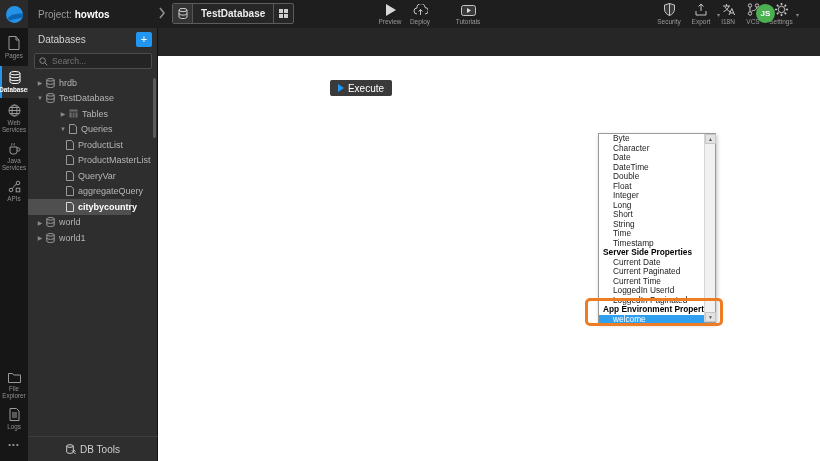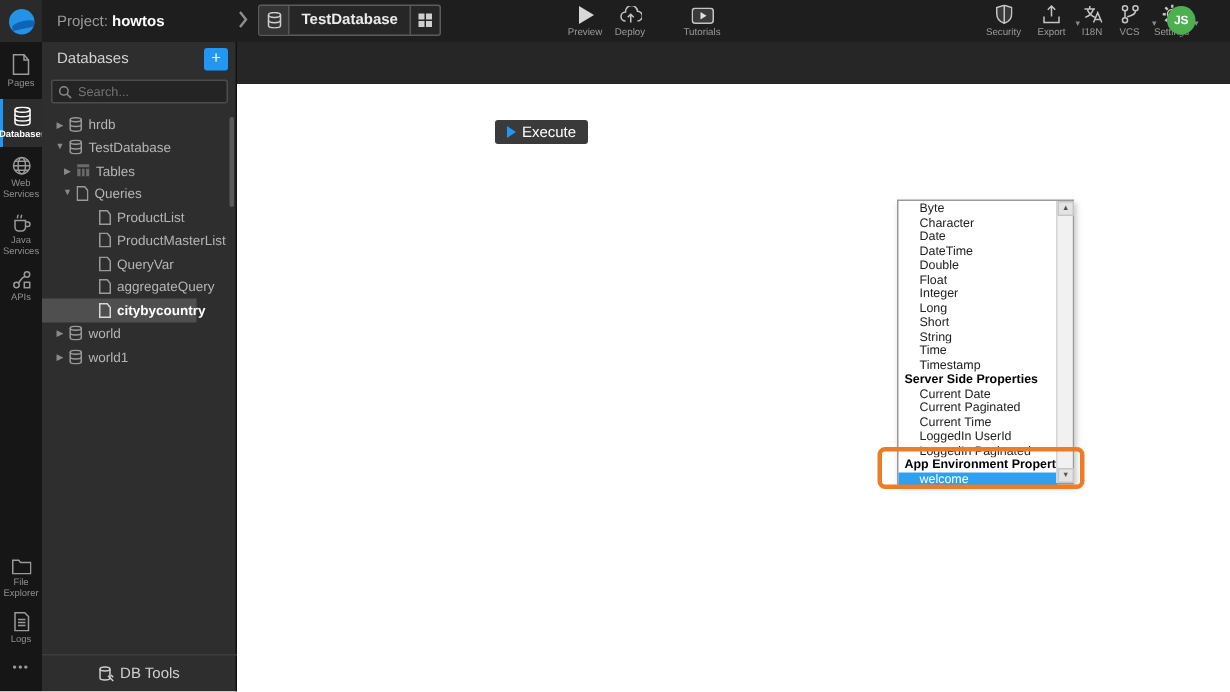--- a/index.html
+++ b/index.html
@@ -18,21 +18,21 @@
   .dbtab { left:172px; top:3px; height:21px; display:flex; align-items:stretch; border:1px solid #5c5c5c; background:#262626; border-radius:2px; }
   .dbtab .iconcell { width:20px; display:flex; align-items:center; justify-content:center; background:#343434; border-right:1px solid #555; }
   .dbtab .lbl { padding:0 8px; display:flex; align-items:center; font-size:10px; font-weight:bold; color:#ececec; }
   .dbtab .gridcell { width:20px; display:flex; align-items:center; justify-content:center; border-left:1px solid #555; }
   .grid4 { display:grid; grid-template-columns:4px 4px; grid-template-rows:4px 4px; gap:1px; }
   .grid4 span { background:#cfcfcf; }
   .tb-act { top:3px; text-align:center; color:#b5b5b5; }
   .tb-act .ic { height:13px; display:flex; align-items:flex-end; justify-content:center; }
   .tb-act .tl { font-size:6.5px; color:#9a9a9a; margin-top:2px; white-space:nowrap; }
   .caret { position:absolute; font-size:6px; color:#8a8a8a; }
-  .avatar { left:778px; top:4px; width:19px; height:19px; border-radius:50%; background:#4caf50; color:#fff; font-size:8px; font-weight:bold; display:flex; align-items:center; justify-content:center; }
+  .avatar { left:756px; top:4px; width:19px; height:19px; border-radius:50%; background:#4caf50; color:#fff; font-size:8px; font-weight:bold; display:flex; align-items:center; justify-content:center; }
 
   
   .rail { left:0; top:28px; width:28px; height:433px; background:#161616; z-index:4; }
   .rail-item { position:absolute; left:0; width:28px; display:flex; flex-direction:column; align-items:center; color:#8f8f8f; }
   .rail-item .rl { font-size:6.3px; text-align:center; line-height:7px; margin-top:2px; }
   .rail-item.active { background:#2d2d2d; border-left:2px solid #2196f3; color:#fff; }
   .rail-item.active .rl { color:#fff; font-weight:bold; }
   .rail-more { color:#9a9a9a; font-size:8px; letter-spacing:1px; }
 
   
@@ -40,21 +40,21 @@
   .dbp-head { position:absolute; left:0; top:0; width:130px; height:23px; display:flex; align-items:center; }
   .dbp-title { margin-left:10px; font-size:10px; color:#d2d2d2; }
   .dbp-add { position:absolute; right:6px; top:4px; width:16px; height:15px; background:#2196f3; color:#fff; border-radius:2px; font-size:11px; line-height:14px; text-align:center; }
   .dbp-search { position:absolute; left:6px; top:25px; width:118px; height:16px; background:#242424; border:1px solid #4c4c4c; border-radius:2px; display:flex; align-items:center; }
   .dbp-search input { background:transparent; border:none; outline:none; color:#aaa; font-size:8.5px; width:95px; font-family:"Liberation Sans",sans-serif; }
   .tree { position:absolute; left:0; top:47px; width:103px; }
   .trow { height:15.5px; display:flex; align-items:center; font-size:9px; color:#b5b5b5; white-space:nowrap; }
   .trow .arr { width:8px; font-size:6px; color:#8a8a8a; text-align:center; flex:none; }
   .trow .ticon { margin:0 4px 0 2px; flex:none; display:flex; }
   .trow.lvl0 { padding-left:8px; }
-  .trow.lvl1 { padding-left:13px; }
+  .trow.lvl1 { padding-left:31px; }
   .trow.lvl2 { padding-left:36px; }
   .trow.selected { background:#4f4f4f; color:#fff; font-weight:bold; }
   .vscroll { position:absolute; right:1px; top:50px; width:3px; height:60px; background:#5a5a5a; border-radius:2px; }
   .dbp-foot { position:absolute; left:0; bottom:0; width:130px; height:25px; border-top:1px solid #3d3d3d; display:flex; align-items:center; justify-content:center; gap:4px; color:#cfcfcf; font-size:10px; }
 
   
   .tabbar { left:158px; top:28px; width:662px; height:28px; background:#262626; z-index:3; }
   .collapse-btn { left:160px; top:34px; width:13px; height:14px; background:#3a3a3a; color:#c0c0c0; font-size:9px; text-align:center; line-height:13px; border-radius:2px; }
   .tab { position:absolute; top:28px; height:28px; line-height:28px; font-size:10px; color:#a8a8a8; padding:0 8px; }
   .tab.active { background:#3f3f3f; color:#fff; border-top:2px solid #2196f3; line-height:26px; }

